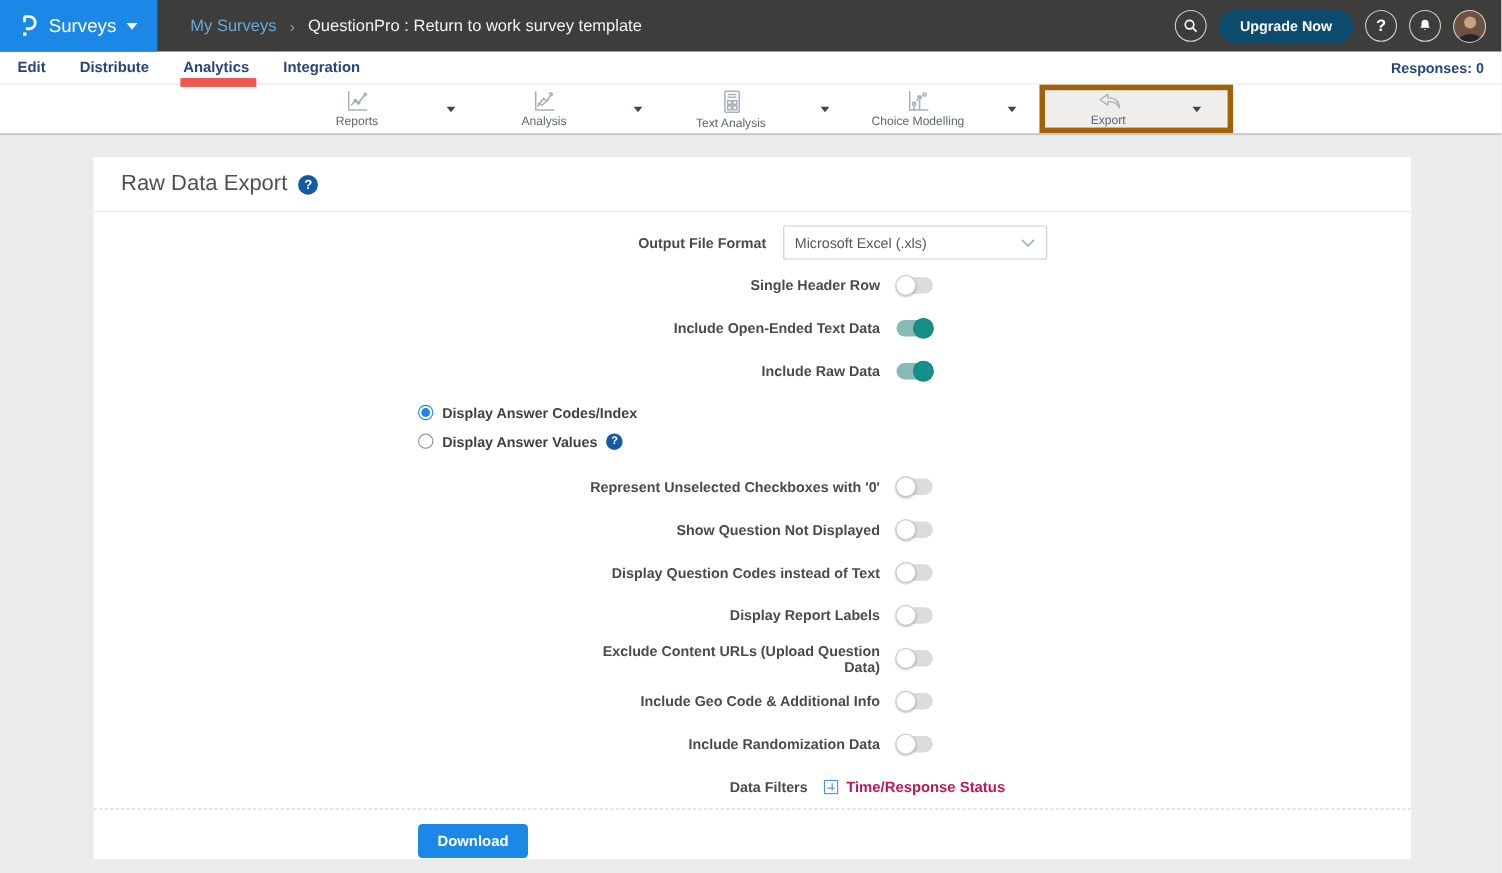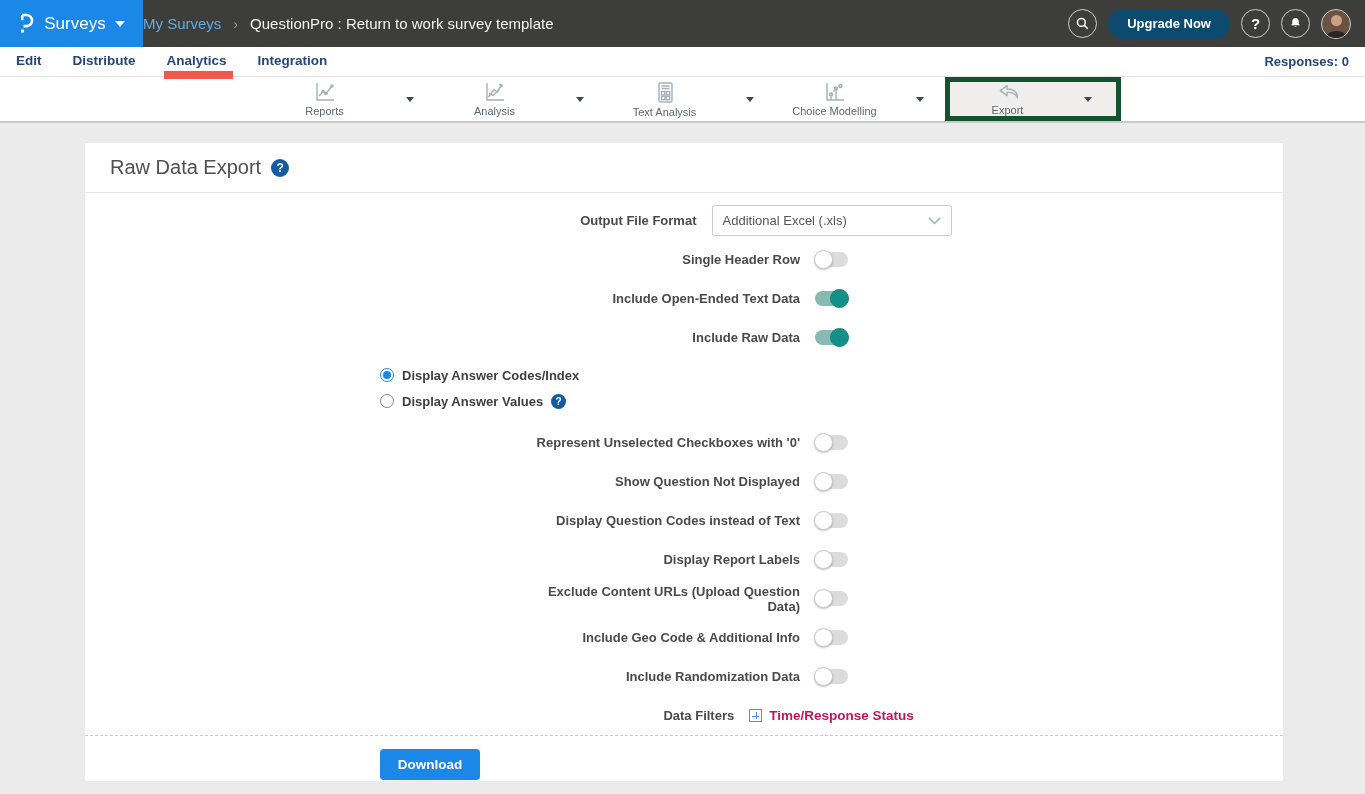--- a/index.html
+++ b/index.html
@@ -6,21 +6,21 @@
   html,body { width:1365px; height:794px; overflow:hidden; background:#ebebeb;
               font-family:"Liberation Sans", sans-serif; }
 
   
   .header { height:47px; background:#3d3d3c; display:flex; align-items:center; }
   .brand { width:143px; height:47px; background:#1b87e6; display:flex; align-items:center;
            justify-content:center; gap:9px; color:#fff; cursor:pointer; }
   .brand-label { font-size:17px; }
   .caret-down { width:0; height:0; border-left:5px solid transparent; border-right:5px solid transparent;
                 border-top:6px solid #fff; }
-  .breadcrumb { display:flex; align-items:center; gap:12px; font-size:15px; }
+  .breadcrumb { display:flex; align-items:center; gap:12px; margin-left:30px; font-size:15px; }
   .crumb-parent { color:#64aade; cursor:pointer; }
   .crumb-sep { color:#9a9a9a; font-size:14px; }
   .crumb-title { color:#f2f2f2; }
   .header-right { margin-left:auto; display:flex; align-items:center; gap:11px; padding-right:14px; }
   .hicon { width:29px; height:29px; border:1.5px solid rgba(230,230,230,.85); border-radius:50%;
            display:flex; align-items:center; justify-content:center; color:#fff; cursor:pointer;
            font-size:15px; font-weight:bold; flex:none; }
   .upgrade-btn { height:30px; border:none; border-radius:16px; background:#0c4a6e; color:#fff;
                  font-weight:bold; font-size:13px; padding:0 19px; cursor:pointer;
                  font-family:"Liberation Sans", sans-serif; }
@@ -44,21 +44,21 @@
   
   .toolbar { height:46px; background:#fff; border-bottom:2px solid #c9c9c9; display:flex;
              align-items:stretch; padding-left:20px;justify-content:center; }
   .tool-group { display:flex; align-items:stretch; width:170px; }
   .tool-main { width:120px; display:flex; flex-direction:column; align-items:center;
                justify-content:center; gap:2px; cursor:pointer; }
   .tool-label { font-size:11px; color:#5d6770; white-space:nowrap; }
   .tool-caret { width:50px; display:flex; align-items:center; justify-content:center; cursor:pointer; }
   .tcaret { width:0; height:0; border-left:4.5px solid transparent; border-right:4.5px solid transparent;
             border-top:5.5px solid #3f4850; }
-  .tool-group.highlight { width:176px; border:5px solid #14532d; background:#efeeec; }
+  .tool-group.highlight { width:176px; border:5px solid #a16207; background:#efeeec; }
   .tool-group.highlight .tool-main { width:116px; }
   .tool-group.highlight .tool-caret { width:45px; }
   .ticon { stroke:#a6b0ba; fill:none; stroke-width:1.4; }
 
   
   .card { width:1198px; margin:20px 0 0 85px; background:#fff; height:638px; }
   .panel-head { height:50px; display:flex; align-items:center; gap:10px; padding-left:25px;
                 border-bottom:1px solid #e8e8e8; }
   .panel-title { font-size:20px; color:#4f4f4f; }
   .help-badge { width:18px; height:18px; border-radius:50%; background:#155ba4; color:#fff;
@@ -245,21 +245,21 @@
     <span class="panel-title">Raw Data Export</span>
     <span class="help-badge">?</span>
   </div>
 
   <div class="panel-form">
 
     <div class="row">
       <div class="row-label">Output File Format</div>
       <div class="row-control">
         <div class="select-box">
-          <span>Additional Excel (.xls)</span>
+          <span>Microsoft Excel (.xls)</span>
           <svg width="13" height="8" viewBox="0 0 13 8">
             <path d="M1 1 L6.5 6.5 L12 1" stroke="#9ab0c4" stroke-width="1.5" fill="none"></path>
           </svg>
         </div>
       </div>
     </div>
 
     <div class="row">
       <div class="row-label">Single Header Row</div>
       <div class="row-control">

